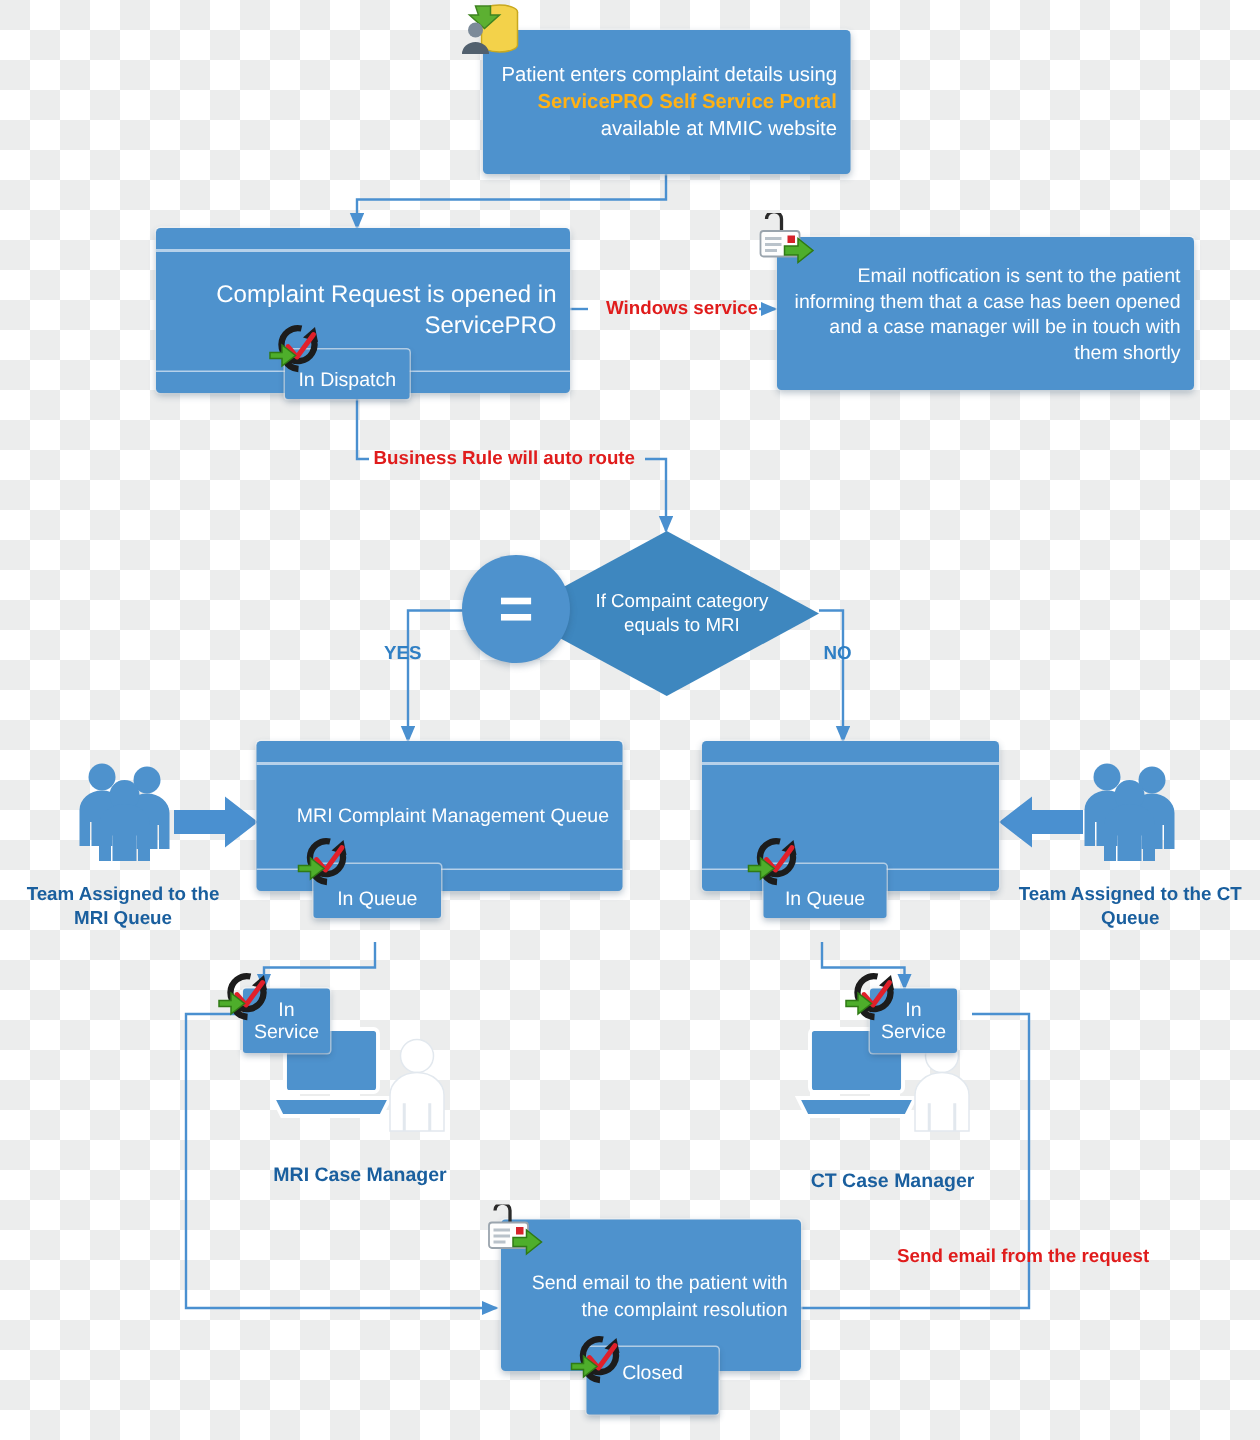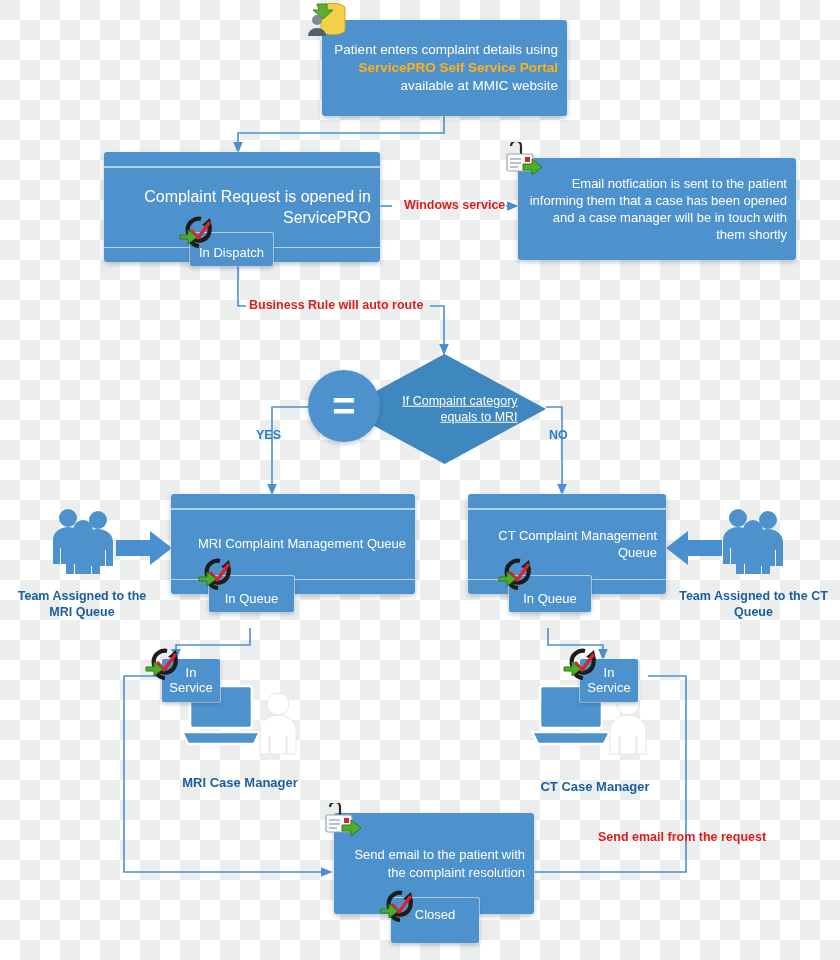--- a/index.html
+++ b/index.html
@@ -36,21 +36,21 @@
   .diamond{
     position:absolute;
   }
   .diamond .dshape{
     position:absolute;inset:0;background:#3e87bf;
     clip-path:polygon(50% 0,100% 50%,50% 100%,0 50%);
     filter:drop-shadow(0 2px 4px rgba(40,70,100,.35));
   }
   .diamond .dtxt{
     position:absolute;left:24%;top:50%;transform:translateY(-50%);
-    width:62%;text-align:right;color:#ffffff;line-height:1.3;text-decoration:underline;
+    width:62%;text-align:center;color:#ffffff;line-height:1.3;
   }
   .eqcircle{
     position:absolute;border-radius:50%;background:#4e92cd;
     box-shadow:0 2px 5px rgba(40,70,100,.3);
     display:flex;align-items:center;justify-content:center;
   }
   .eqcircle .eqg{color:#fff;font-weight:bold;letter-spacing:0;}
 
   .label{position:absolute;color:#1a5f9e;text-align:center;line-height:1.3;}
   .redlabel{position:absolute;color:#e01c1c;font-weight:bold;white-space:nowrap;}
@@ -175,21 +175,20 @@
       <path d="M31,2 L33,12 L23,9 z" fill="#1c1c1c"></path>
       <path d="M11,24 a11,11 0 0 0 9,6" fill="none" stroke="#1c1c1c" stroke-width="4.2"></path>
       <path d="M13,15 L19,22 L30,7" fill="none" stroke="#e0202a" stroke-width="3.3" stroke-linecap="round" stroke-linejoin="round"></path>
       <path d="M1,19 L9,19 L9,14 L18,21 L9,28 L9,23 L1,23 z" fill="#4eae2b" stroke="#2f7a15" stroke-width="1"></path>
     </svg>
   </div>
 
   <div class="node procbox" style="left:468px;top:494px;width:198px;height:100px;font-size:13px;">
     <div class="bar top"></div>
     <div class="bar bot"></div>
-    <div class="txt">CT Complaint Management Queue</div>
   </div>
   <div class="status" style="left:509px;top:576px;width:82px;height:36px;font-size:13px;">
     <div class="stxt">In Queue</div>
   </div>
   <div class="iconwrap" style="left:498px;top:558px;width:40px;height:36px;">
     <svg viewBox="0 0 40 36" width="40" height="36">
       <path d="M30,10 a11,11 0 1 1 -8,-7" fill="none" stroke="#1c1c1c" stroke-width="4.2"></path>
       <path d="M31,2 L33,12 L23,9 z" fill="#1c1c1c"></path>
       <path d="M11,24 a11,11 0 0 0 9,6" fill="none" stroke="#1c1c1c" stroke-width="4.2"></path>
       <path d="M13,15 L19,22 L30,7" fill="none" stroke="#e0202a" stroke-width="3.3" stroke-linecap="round" stroke-linejoin="round"></path>

